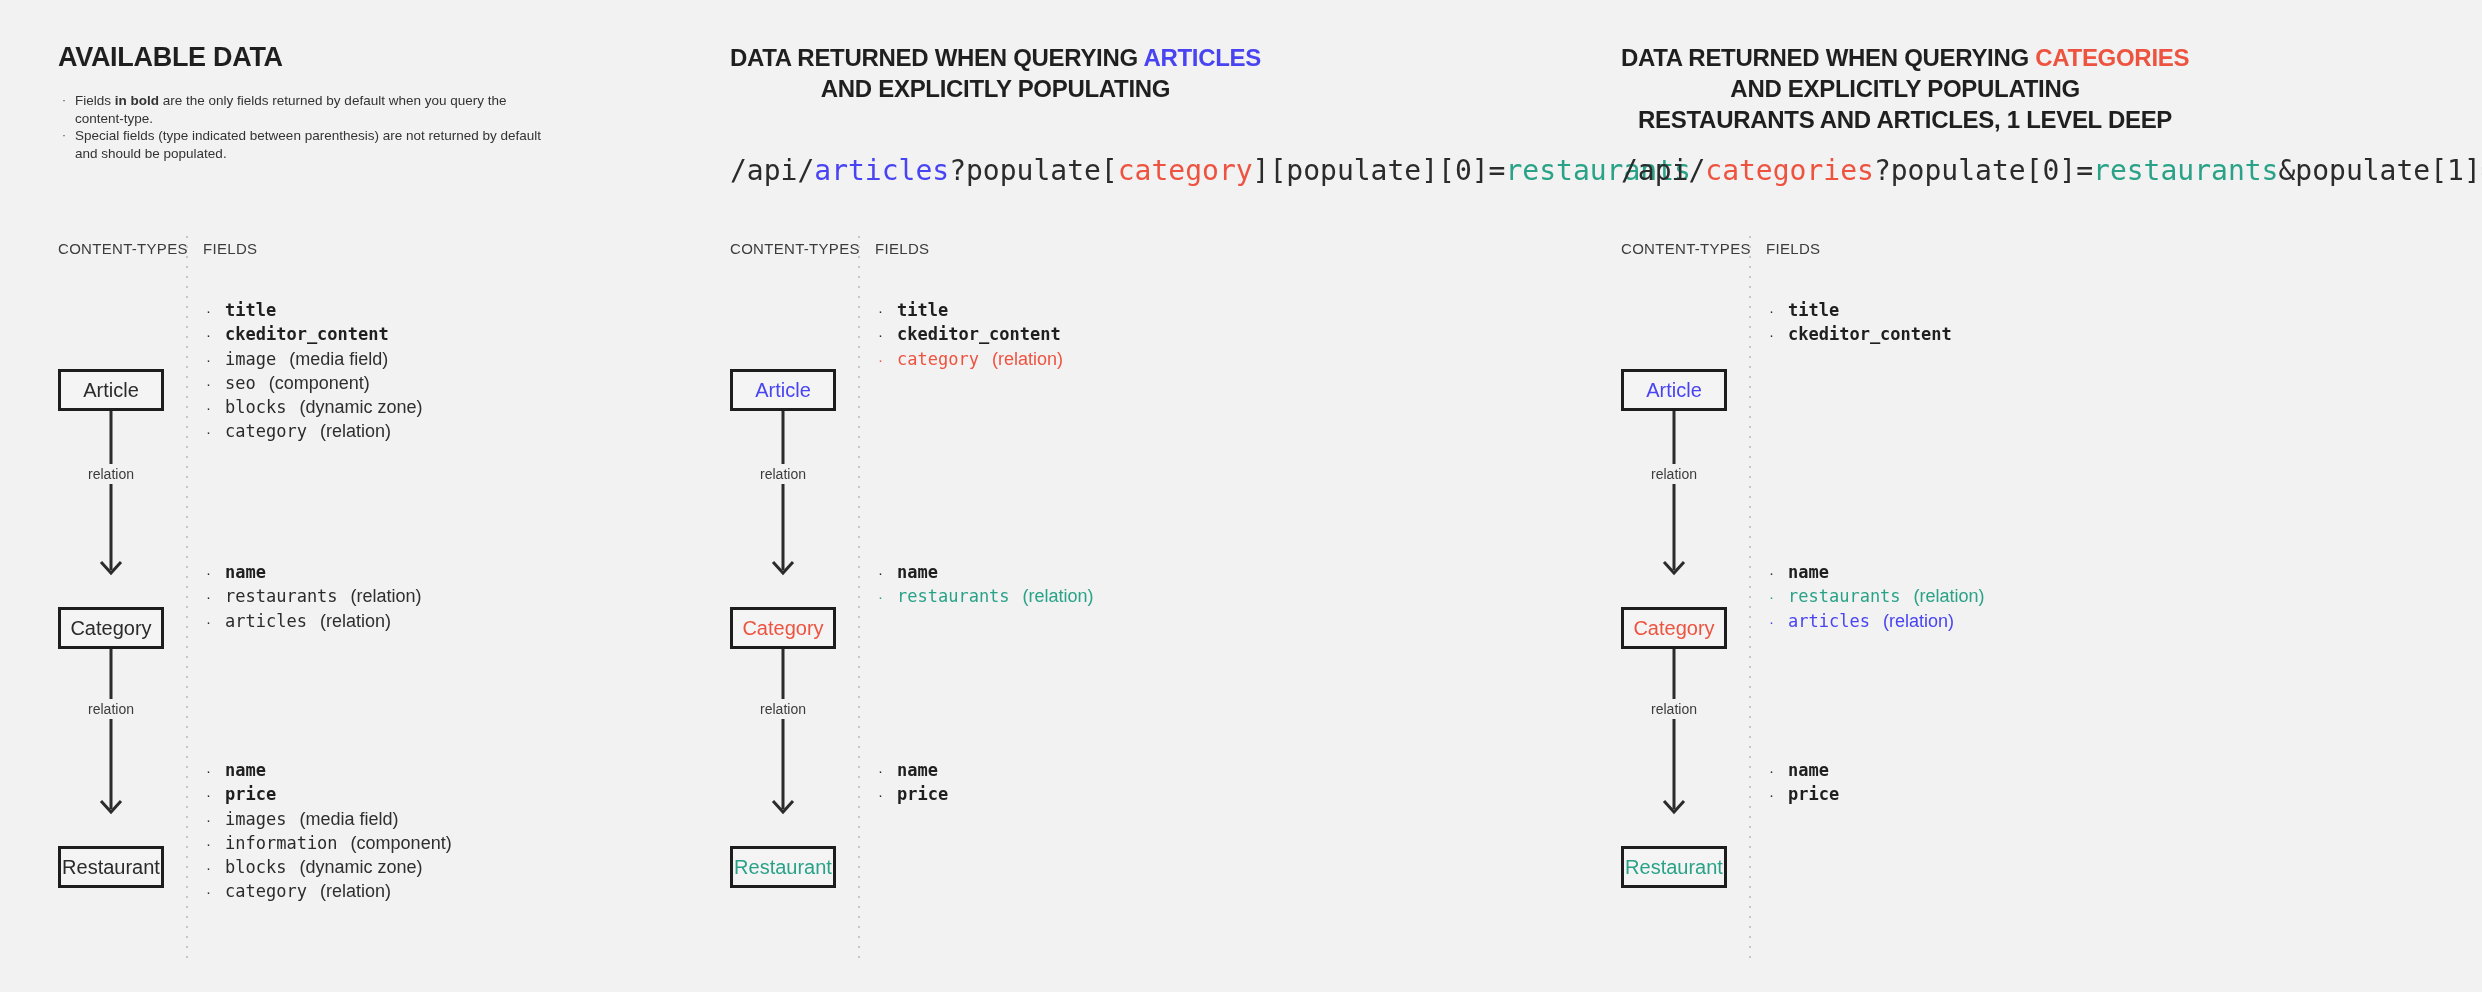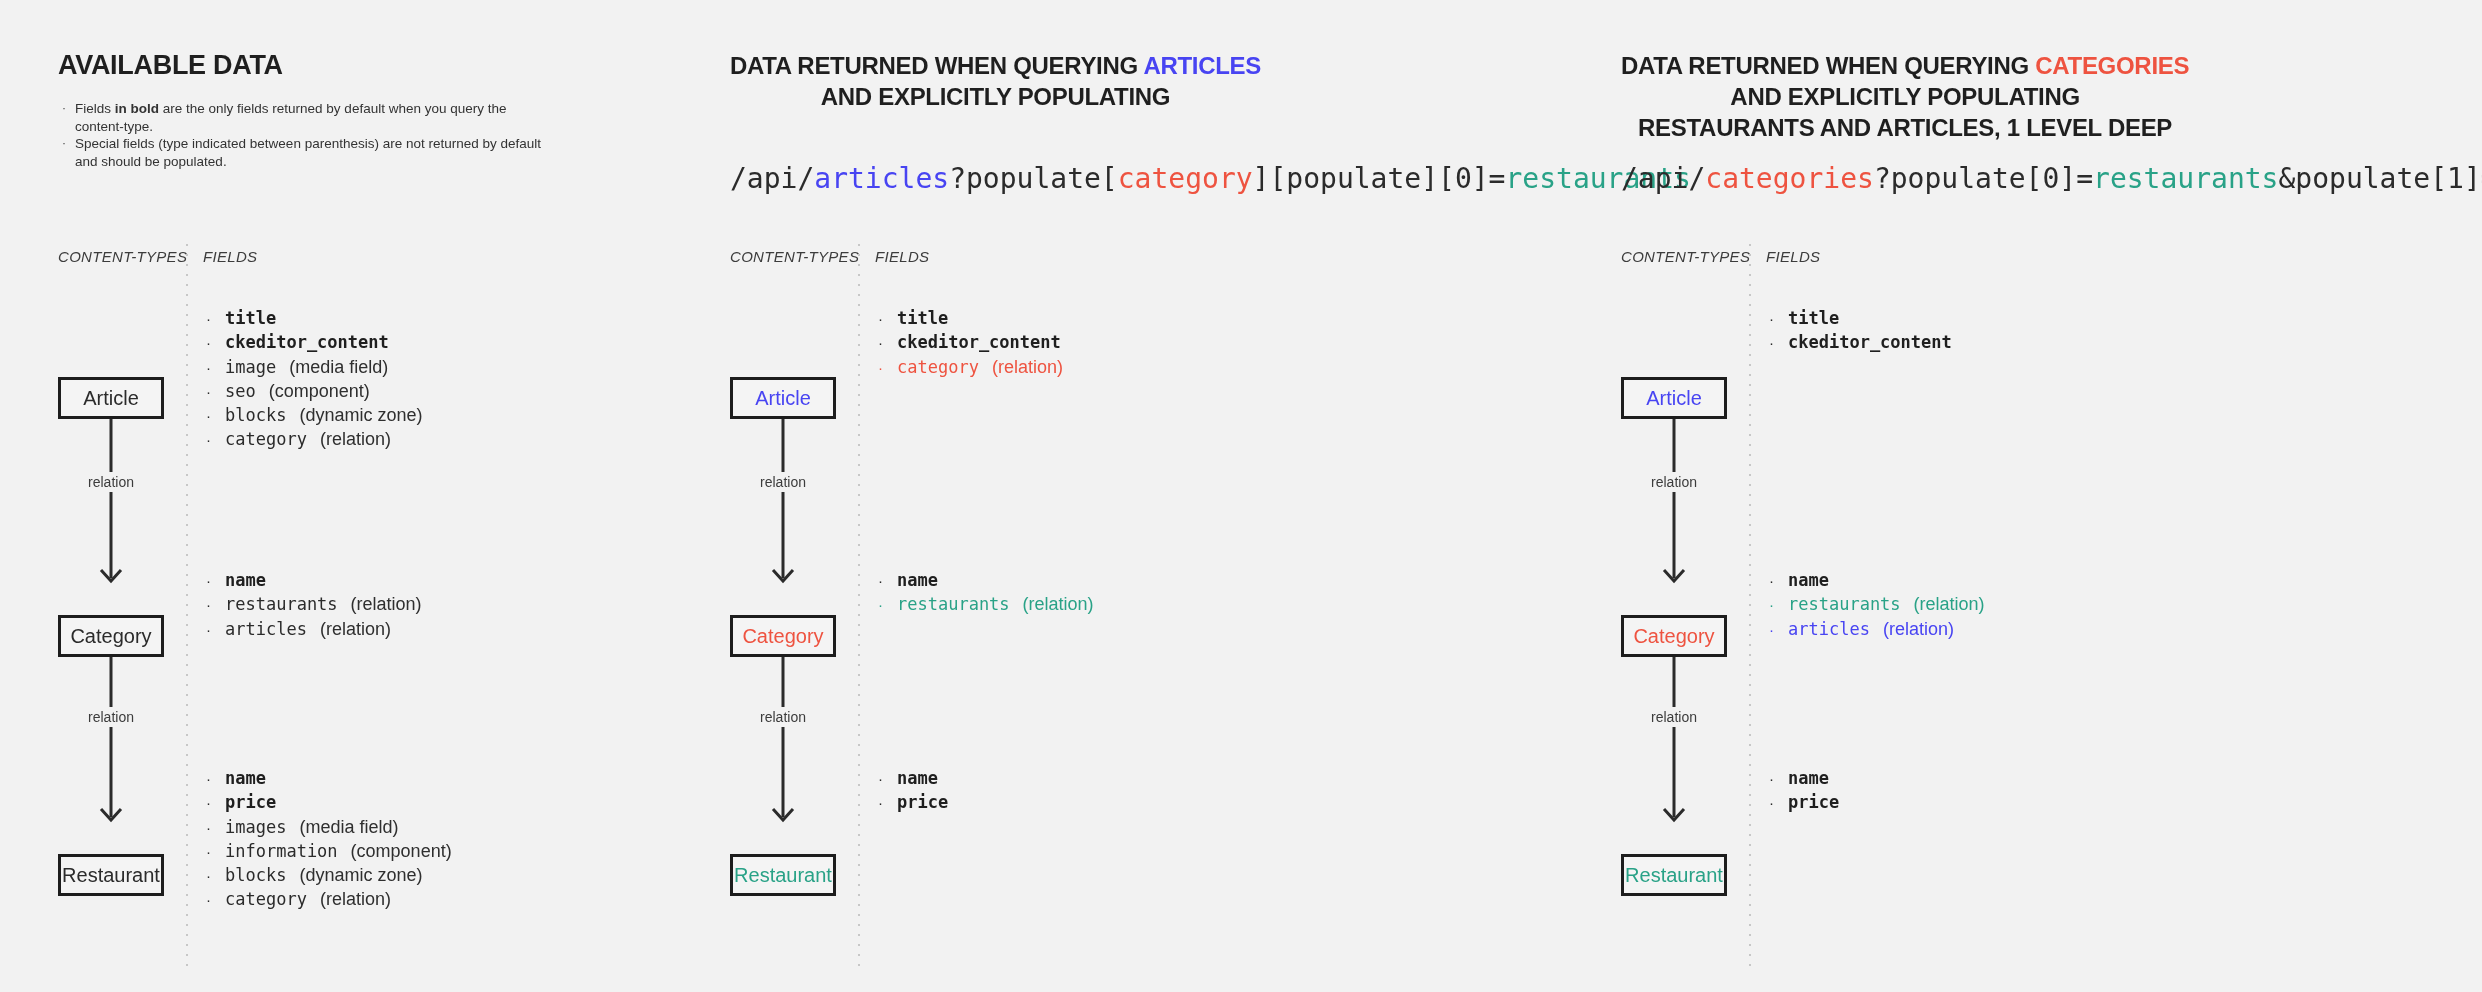--- a/index.html
+++ b/index.html
@@ -12,21 +12,21 @@
   }
   *{box-sizing:border-box;margin:0;padding:0}
   html,body{width:2482px;height:992px}
   body{
     background:var(--bg);
     position:relative;
     font-family:"Liberation Sans",sans-serif;
     color:var(--ink);
     overflow:hidden;
   }
-  .panel{position:absolute;top:16px;height:816px;width:700px}
+  .panel{position:absolute;top:8px;height:816px;width:700px}
   #panel-1{left:58px}
   #panel-2{left:730px}
   #panel-3{left:1621px}
 
   
   .big-title{
     position:absolute;left:0;top:34px;
     font-size:27px;font-weight:700;letter-spacing:-0.3px;color:#1f1f1f;
     white-space:nowrap;
   }
@@ -52,21 +52,20 @@
     white-space:nowrap;
   }
   .url .seg-blue{color:var(--blue)}
   .url .seg-red{color:var(--red)}
   .url .seg-teal{color:var(--teal)}
 
   
   .col-header{
     position:absolute;top:232px;font-size:15px;letter-spacing:0.3px;color:var(--muted);
     white-space:nowrap;
-    font-style:italic;
   }
   .h-ct{left:0}
   .h-f{left:145px}
   .divider{
     position:absolute;left:128px;top:228px;width:2px;height:730px;
     background:repeating-linear-gradient(to bottom,#c7c7c7 0 2px,transparent 2px 10px);
   }
 
   
   .node{

